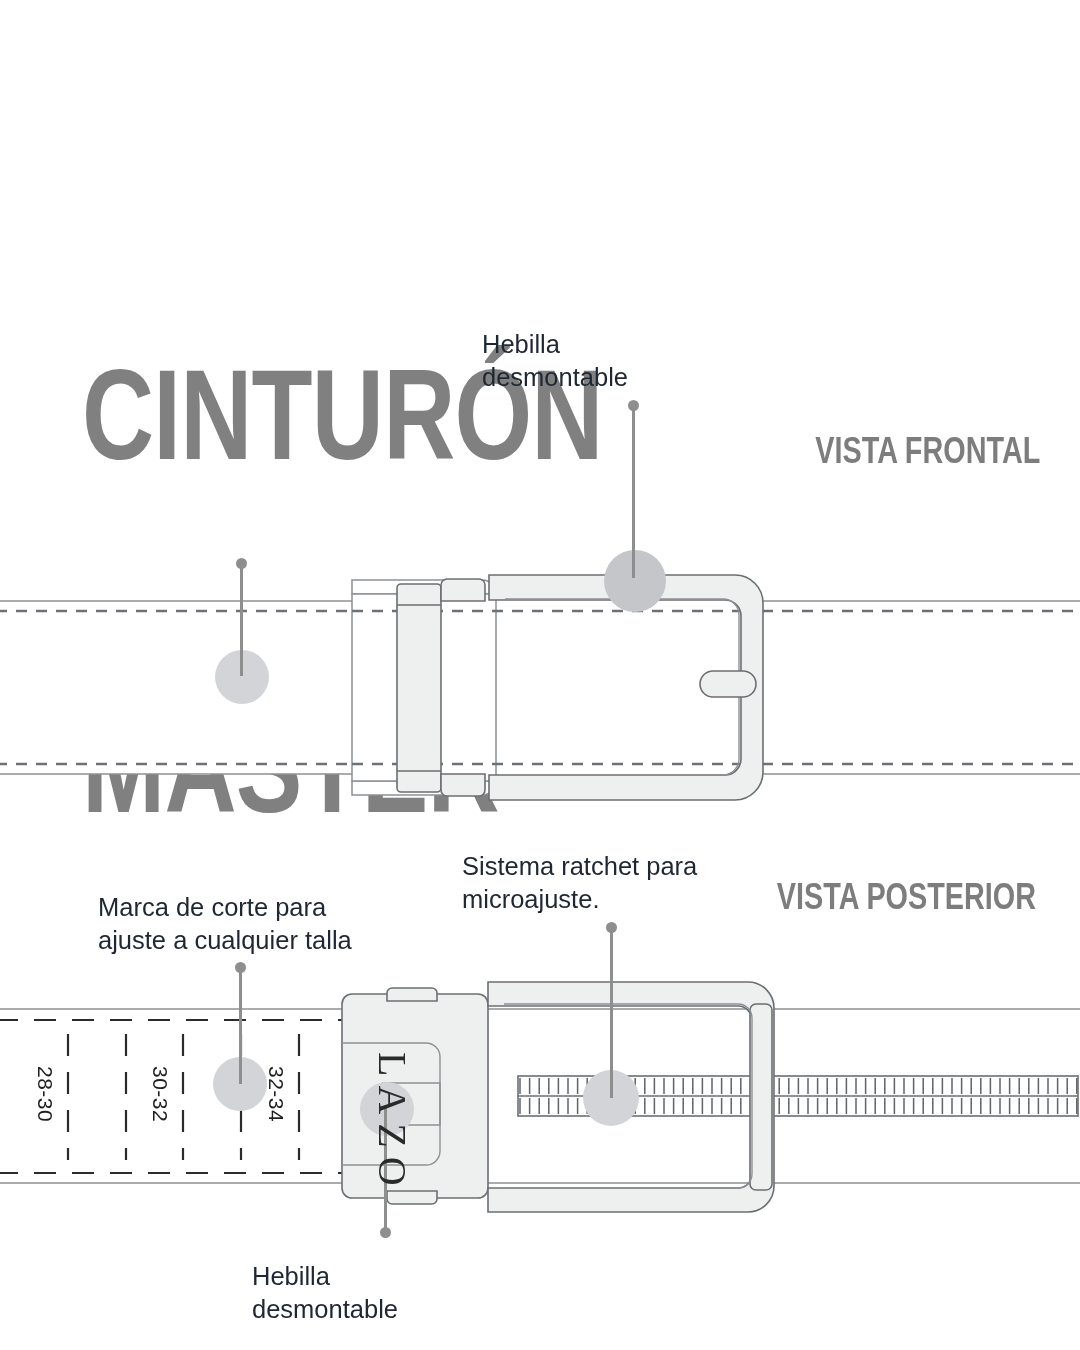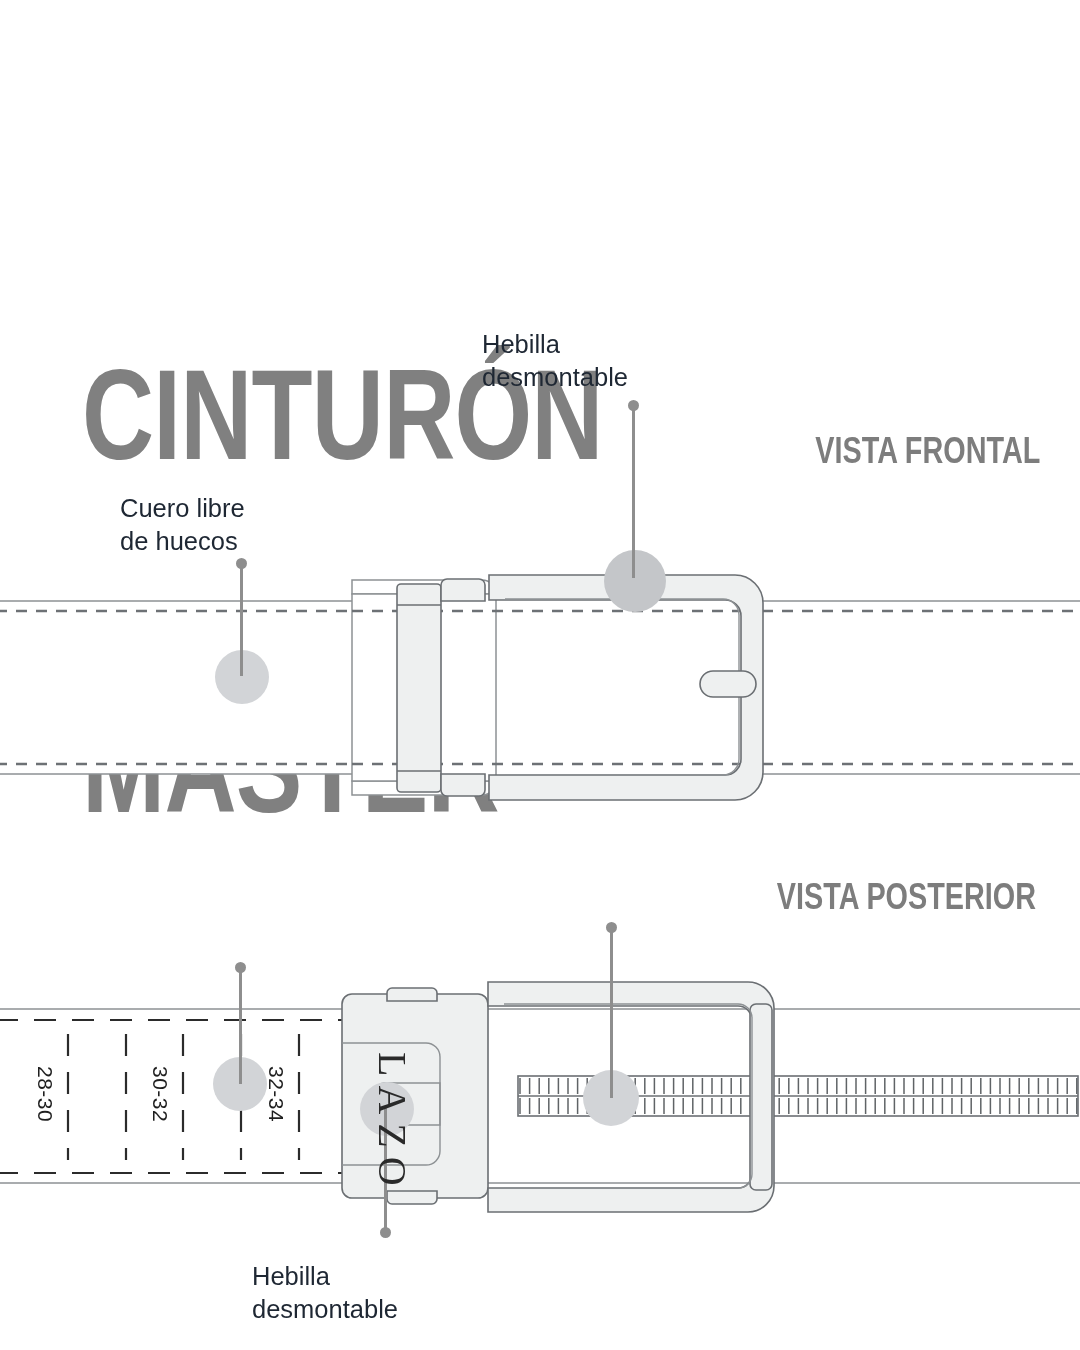--- a/index.html
+++ b/index.html
@@ -310,24 +310,26 @@
 
   <div class="leader" style="left:610px;top:888px;height:168px;"></div>
   <div class="leader-dot" style="left:606px;top:880px;"></div>
 
   <div class="leader" style="left:384px;top:1065px;height:125px;"></div>
   <div class="leader-dot" style="left:380px;top:1185px;"></div>
 
   <div class="callout c-center" style="left:482px;top:286px;width:300px;">Hebilla
 desmontable</div>
 
-  <div class="callout c-center" style="left:120px;top:450px;width:240px;">Cuero libre
-de huecos</div>
-
-
+
+  <div class="callout c-center" style="left:98px;top:849px;width:284px;">Marca de corte para
+ajuste a cualquier talla</div>
+
+  <div class="callout c-center" style="left:462px;top:808px;width:290px;">Sistema ratchet para
+microajuste.</div>
 
   <div class="callout c-center" style="left:252px;top:1218px;width:260px;">Hebilla
 desmontable</div>
 
   <div id="size-labels">
       <div style="position: absolute; left: 57px; top: 1024px; transform: rotate(90deg); transform-origin: left top; font-family: &quot;Liberation Sans&quot;, &quot;DejaVu Sans&quot;, sans-serif; font-size: 21px; color: rgb(31, 31, 31); white-space: nowrap; letter-spacing: 0.5px;">28-30</div>
       <div style="position: absolute; left: 172px; top: 1024px; transform: rotate(90deg); transform-origin: left top; font-family: &quot;Liberation Sans&quot;, &quot;DejaVu Sans&quot;, sans-serif; font-size: 21px; color: rgb(31, 31, 31); white-space: nowrap; letter-spacing: 0.5px;">30-32</div>
       <div style="position: absolute; left: 288px; top: 1024px; transform: rotate(90deg); transform-origin: left top; font-family: &quot;Liberation Sans&quot;, &quot;DejaVu Sans&quot;, sans-serif; font-size: 21px; color: rgb(31, 31, 31); white-space: nowrap; letter-spacing: 0.5px;">32-34</div>
     </div>
 

